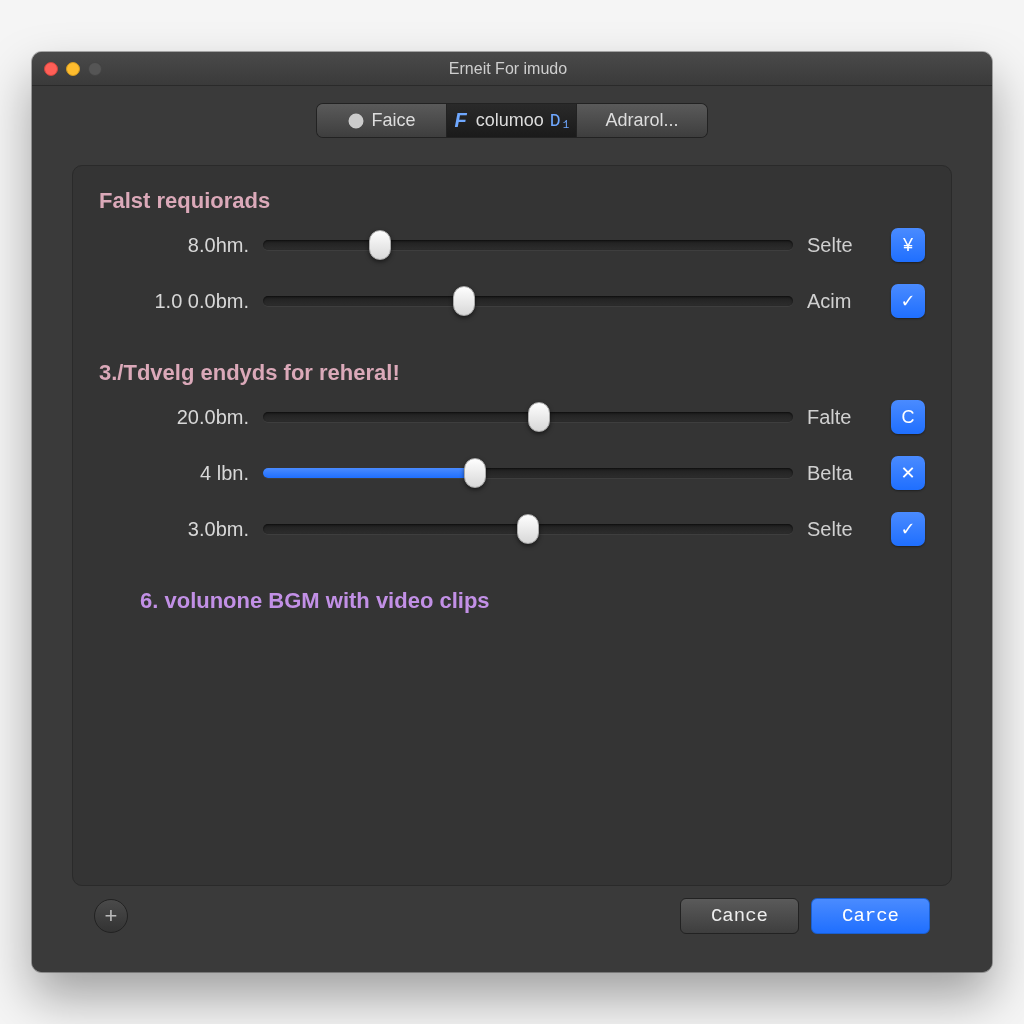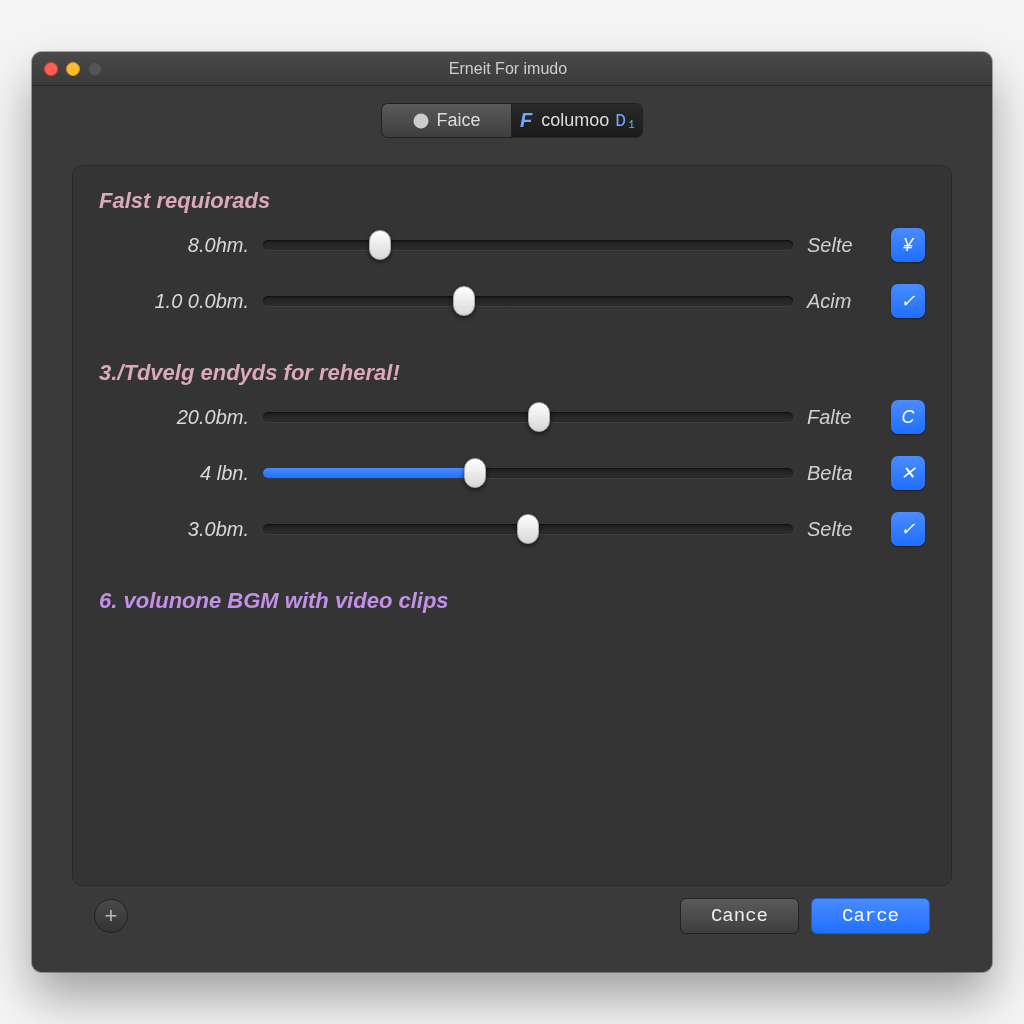--- a/index.html
+++ b/index.html
@@ -88,29 +88,28 @@
     z-index: 1;
   }
   .seg .icon { width: 18px; height: 18px; display: inline-flex; align-items: center; justify-content: center; }
 
   .panel {
     background: #343434;
     border-radius: 10px;
     padding: 22px 26px 40px 26px;
     border: 1px solid #2a2a2a;
     flex: 1;
-    font-style: italic;
   }
   .section-heading {
     color: #dba9b9;
     font-size: 22px;
     font-weight: 700;
     margin-bottom: 14px;
   }
-  .section-heading.purple { color: #c290e6; }
+  .section-heading.purple { color: #c290e6; margin-left: 41px; }
   .row {
     display: flex;
     align-items: center;
     gap: 14px;
     margin-bottom: 22px;
   }
   .val-label {
     width: 150px;
     text-align: right;
     color: #d8d8d8;
@@ -226,20 +225,23 @@
                 <path d="M12 2a10 10 0 100 20 10 10 0 000-20zm0 4v6l4 2"></path>
               </svg>
           </span>
           <span>Faice</span>
         </div>
         <div class="seg dark">
           <span class="icon" style="color:#6fa8ff;font-style:italic;font-weight:bold;font-size:20px;">F</span>
           <span>columoo</span>
           <span style="color:#6fa8ff;font-family:Liberation Mono, monospace;">D₁</span>
         </div>
+        <div class="seg">
+          <span>Adrarol...</span>
+        </div>
       </div>
     </div>
 
     <div class="panel">
 
       <div class="section-heading">Falst requiorads</div>
 
       <div class="row">
         <div class="val-label">8.0hm.</div>
         <div class="slider">

